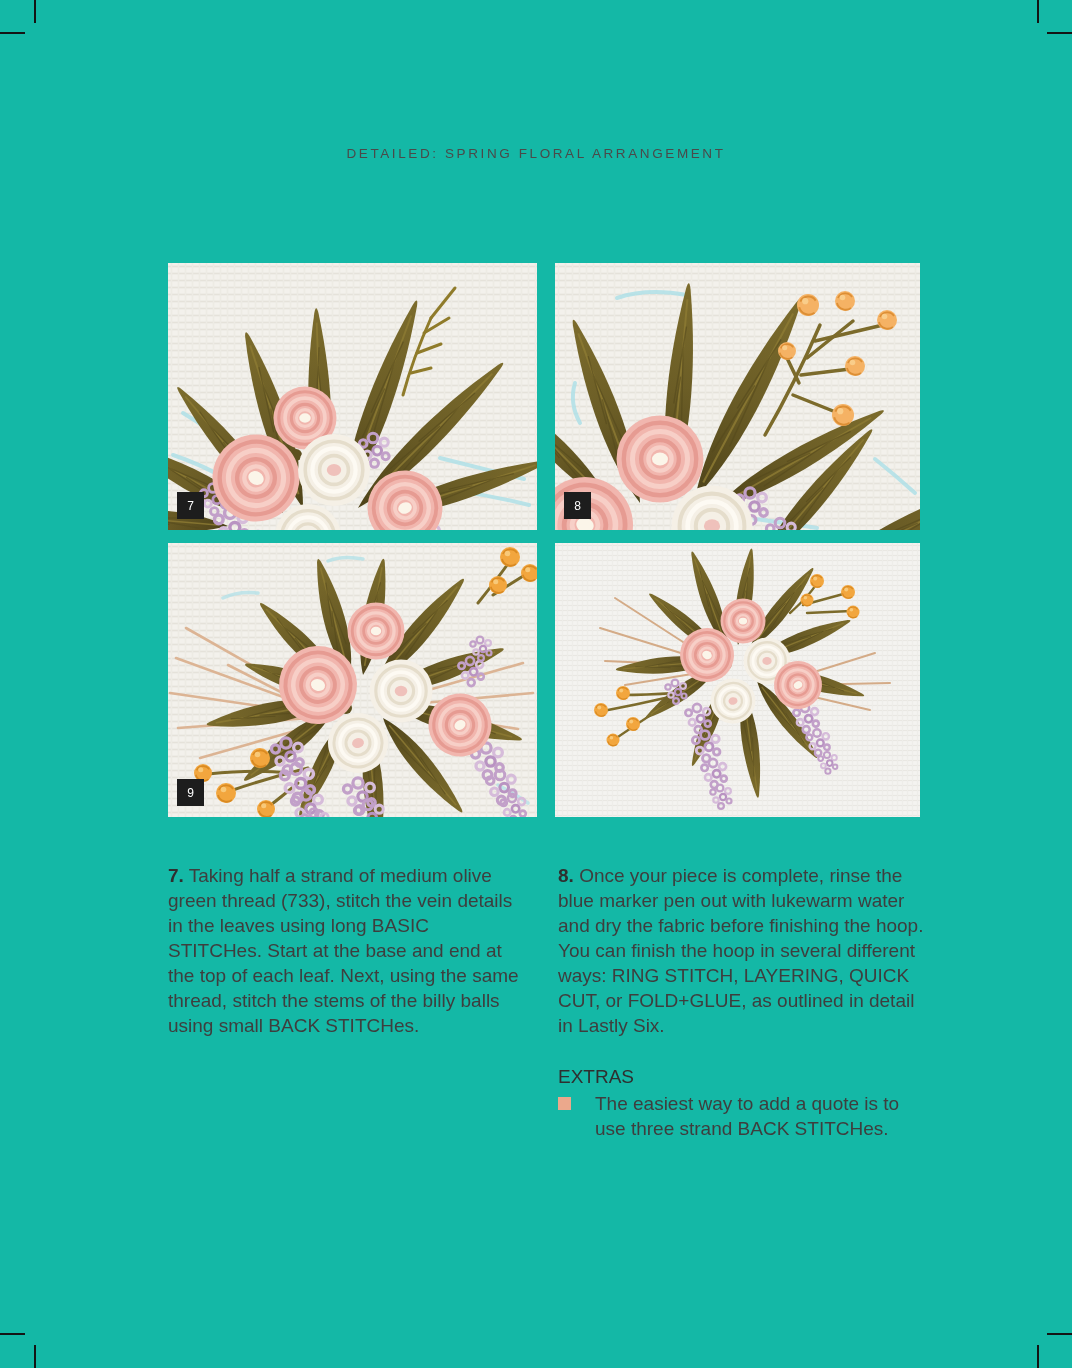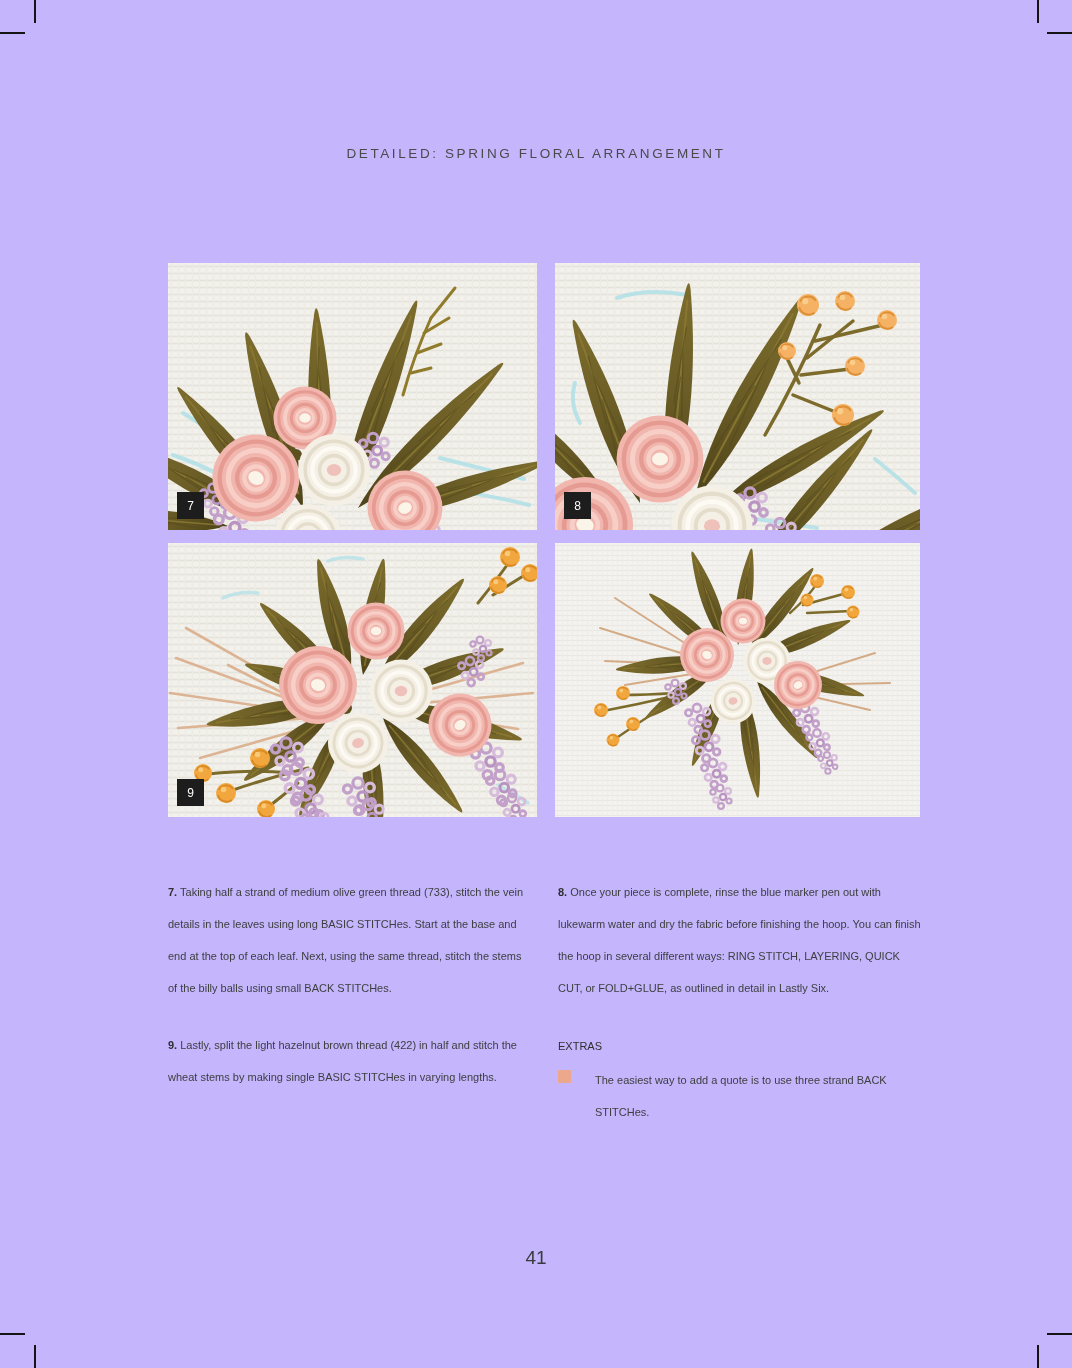--- a/index.html
+++ b/index.html
@@ -1,16 +1,16 @@
 <!DOCTYPE html>
 <html><head>
 <meta charset="utf-8">
 <style>
   html,body{margin:0;padding:0;background:#ffffff;}
-  .page{position:relative;width:1072px;height:1368px;background:#c4b5fd;overflow:hidden;
+  .page{position:relative;width:1072px;height:1368px;background:#14b8a6;overflow:hidden;
         font-family:"Liberation Sans",sans-serif;color:#3a3a3a;}
   
   .crop{position:absolute;background:#141414;}
   .crop.tl-v{left:34px;top:0;width:2px;height:23px;}
   .crop.tl-h{left:0;top:32px;width:25px;height:2px;}
   .crop.tr-v{left:1037px;top:0;width:2px;height:23px;}
   .crop.tr-h{left:1047px;top:32px;width:25px;height:2px;}
   .crop.bl-h{left:0;top:1333px;width:25px;height:2px;}
   .crop.bl-v{left:34px;top:1345px;width:2px;height:23px;}
   .crop.br-h{left:1047px;top:1333px;width:25px;height:2px;}
@@ -21,21 +21,21 @@
 
   .photo{position:absolute;overflow:hidden;background:#f2f0ec;}
   .photo svg{display:block;}
   .photo-7{left:168px;top:263px;width:369px;height:267px;}
   .photo-8{left:555px;top:263px;width:365px;height:267px;}
   .photo-9{left:168px;top:543px;width:369px;height:274px;}
   .photo-10{left:555px;top:543px;width:365px;height:274px;}
   .badge{position:absolute;left:9px;bottom:11px;width:27px;height:27px;background:#1d1d1d;
     color:#fff;font-size:12px;display:flex;align-items:center;justify-content:center;}
 
-  .col{position:absolute;top:863px;font-size:11px;line-height:32px;color:#3e3e3e;margin-top:13px;}
+  .col{position:absolute;top:863px;font-size:19px;line-height:25px;color:#3e3e3e;}
   .col-left{left:168px;width:358px;}
   .col-right{left:558px;width:366px;}
   .step{margin:0 0 25px 0;}
   .step b{color:#2f2f2f;}
   .extras-heading{font-weight:normal;color:#2f2f2f;margin:26px 0 2px 0;}
   .extras-item{display:flex;gap:24px;margin:0 0 1px 0;}
   .extras-item .sq{flex:0 0 13px;width:13px;height:13px;margin-top:6px;background:#EBA88C;}
   .page-number{position:absolute;left:0;top:1247px;width:100%;text-align:center;
     font-size:19px;color:#3a3a3a;}
 </style>
@@ -313,27 +313,25 @@
       <use href="#roseP" transform="translate(188,78) scale(0.75)"></use>
       <use href="#roseP" transform="translate(152,112) rotate(25) scale(0.9)"></use>
       <use href="#roseW" transform="translate(212,118) scale(0.78)"></use>
       <use href="#roseW" transform="translate(178,158) rotate(-10) scale(0.75)"></use>
       <use href="#roseP" transform="translate(243,142) rotate(-30) scale(0.8)"></use>
     </svg>
   </div>
 
   <div class="col col-left">
     <p class="step"><b>7.</b> <span>Taking half a strand of medium olive green thread (733), stitch the vein details in the leaves using long BASIC STITCHes. Start at the base and end at the top of each leaf. Next, using the same thread, stitch the stems of the billy balls using small BACK STITCHes.</span></p>
-    <p class="step"><b>9.</b> <span>Lastly, split the light hazelnut brown thread (422) in half and stitch the wheat stems by making single BASIC STITCHes in varying lengths.</span></p>
   </div>
 
   <div class="col col-right">
     <p class="step"><b>8.</b> <span>Once your piece is complete, rinse the blue marker pen out with lukewarm water and dry the fabric before finishing the hoop. You can finish the hoop in several different ways: RING STITCH, LAYERING, QUICK CUT, or FOLD+GLUE, as outlined in detail in Lastly Six.</span></p>
     <div class="extras-heading">EXTRAS</div>
     <div class="extras-item">
       <span class="sq"></span>
       <span>The easiest way to add a quote is to use three strand BACK STITCHes.</span>
     </div>
   </div>
 
-  <div class="page-number">41</div>
 
 </div>
 
 </body></html>

